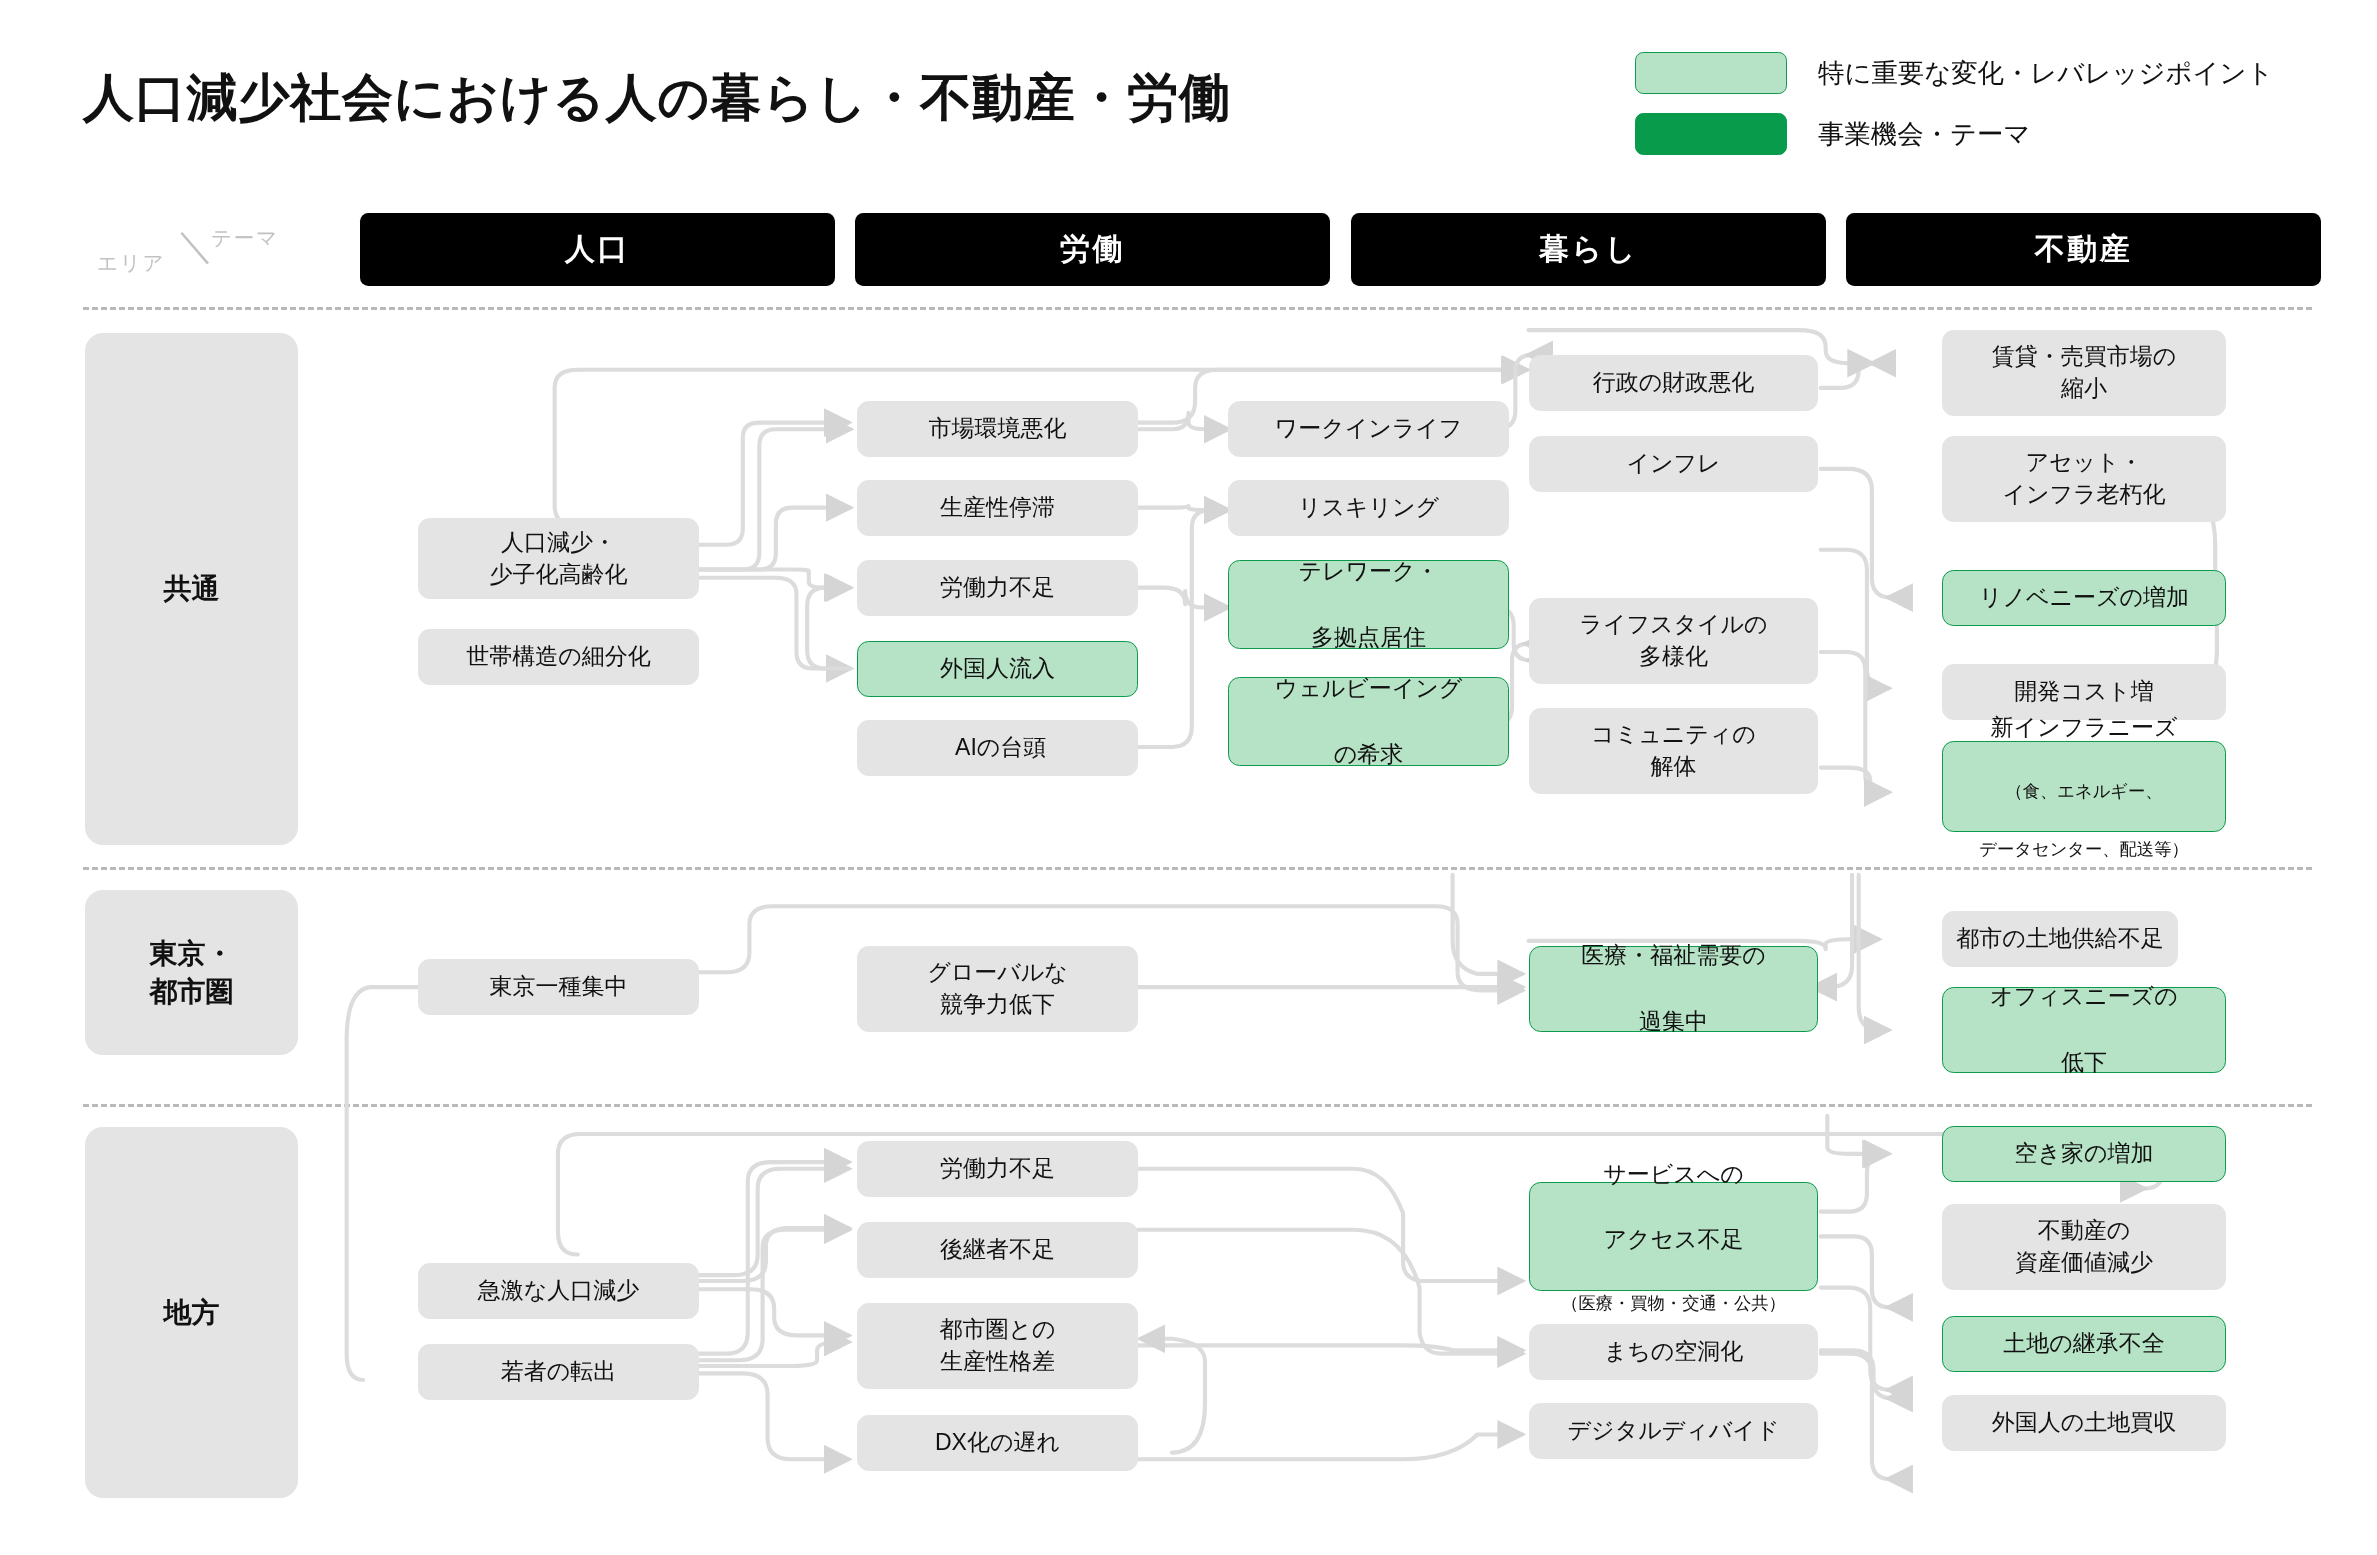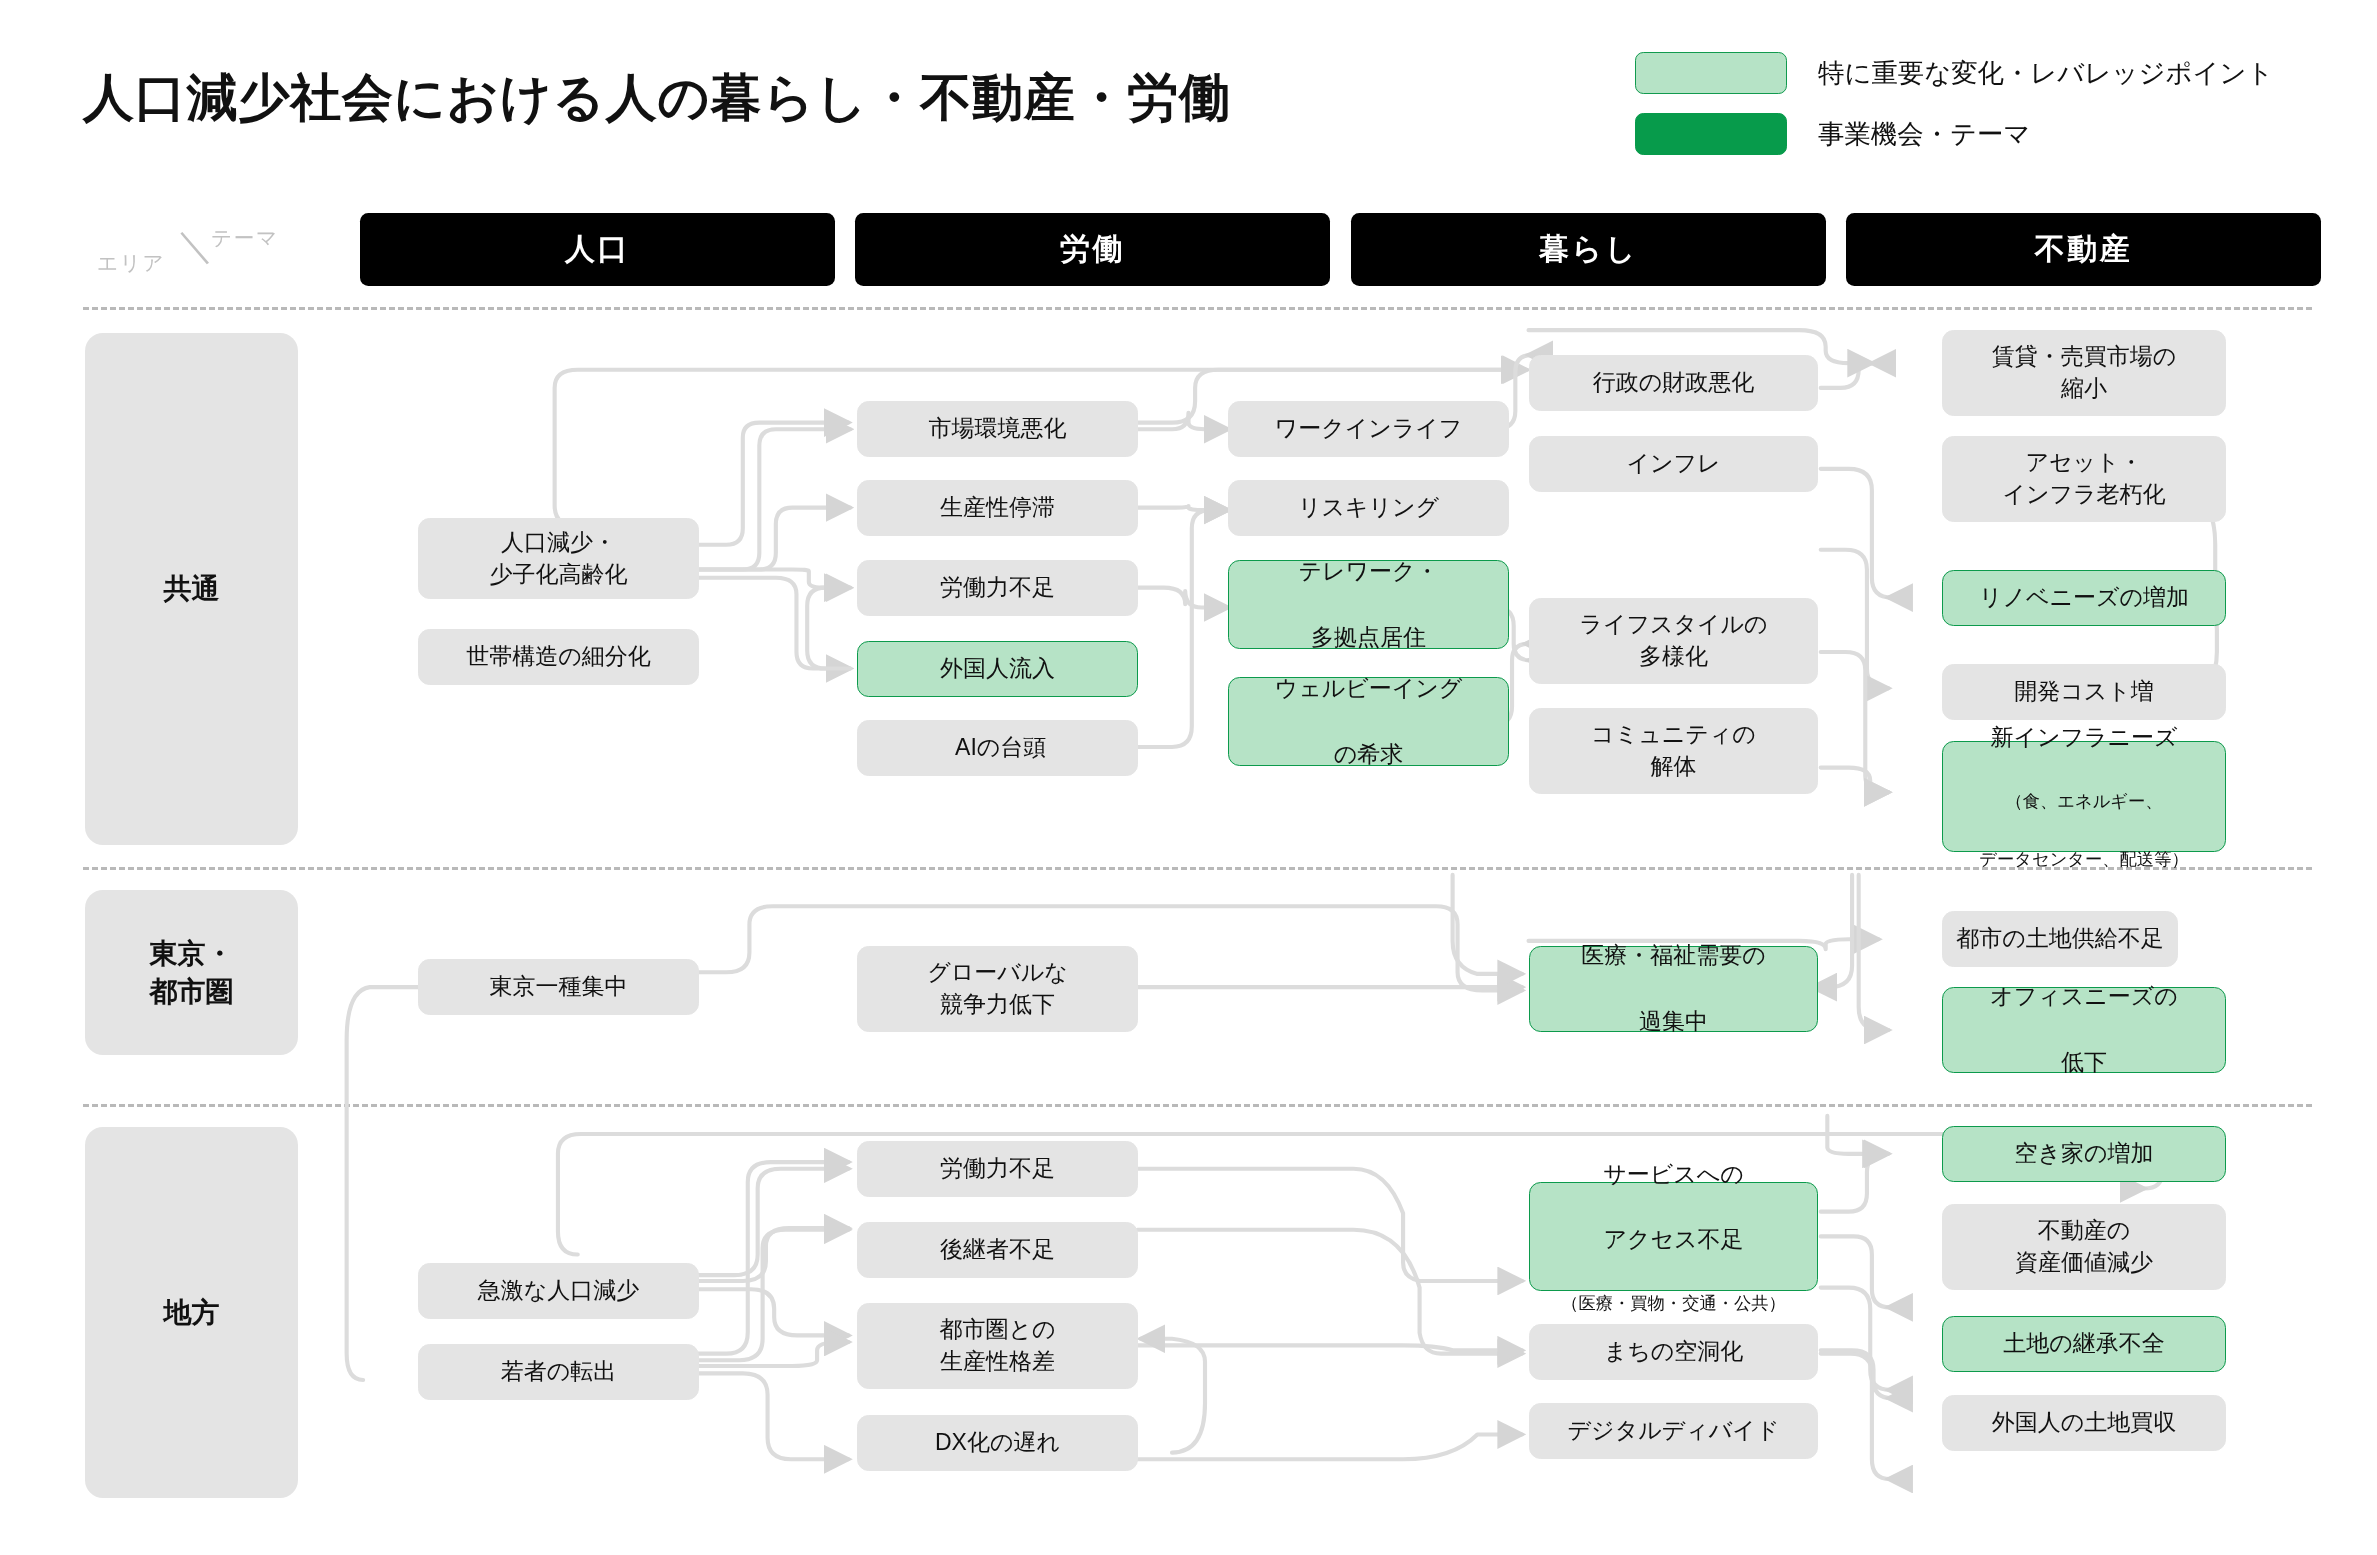--- a/index.html
+++ b/index.html
@@ -252,21 +252,21 @@
   <div class="node grey" style="left:1942px;top:330px;width:284px;height:86px;">
     <span>賃貸・売買市場の</span>
     <span>縮小</span>
   </div>
   <div class="node grey" style="left:1942px;top:436px;width:284px;height:86px;">
     <span>アセット・</span>
     <span>インフラ老朽化</span>
   </div>
   <div class="node grey" style="left:1942px;top:664px;width:284px;height:56px;">開発コスト増</div>
   <div class="node green" style="left:1942px;top:570px;width:284px;height:56px;">リノベニーズの増加</div>
-  <div class="node green" style="left:1942px;top:741px;width:284px;height:111px;">
+  <div class="node green" style="left:1942px;top:741px;width:284px;height:91px;">
     <span>新インフラニーズ</span>
     <span class="sub">（食、エネルギー、</span>
     <span class="sub">データセンター、配送等）</span>
   </div>
 
   <div class="node grey" style="left:418px;top:959px;width:281px;height:56px;">東京一種集中</div>
   <div class="node grey" style="left:857px;top:946px;width:281px;height:86px;">
     <span>グローバルな</span>
     <span>競争力低下</span>
   </div>

